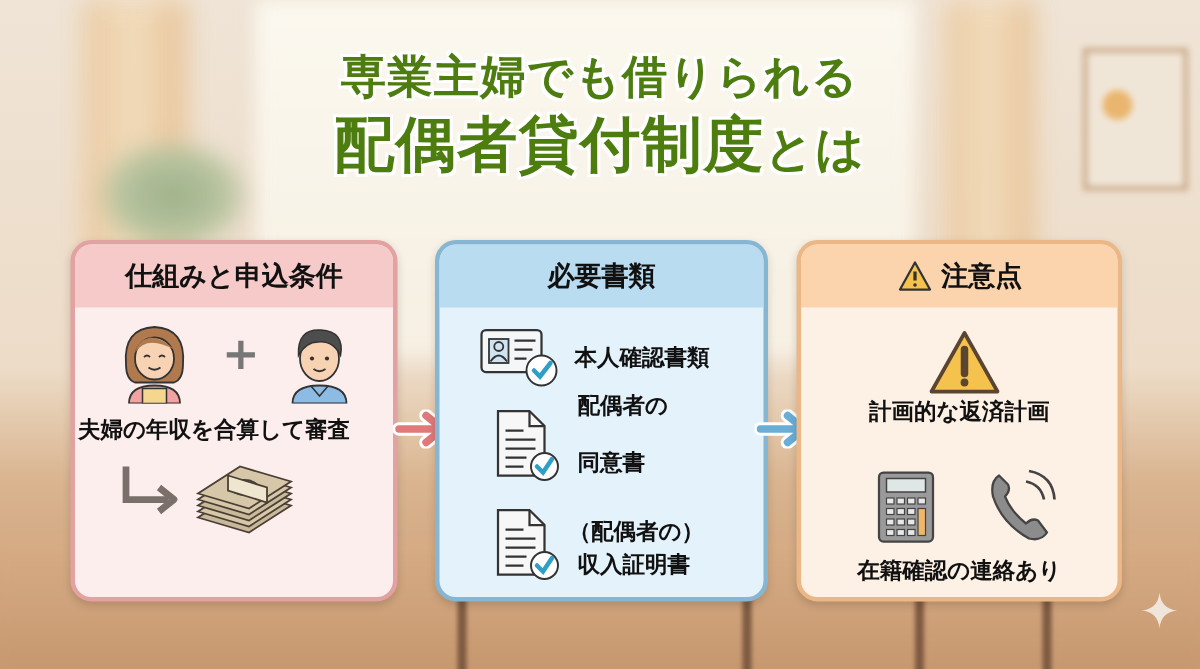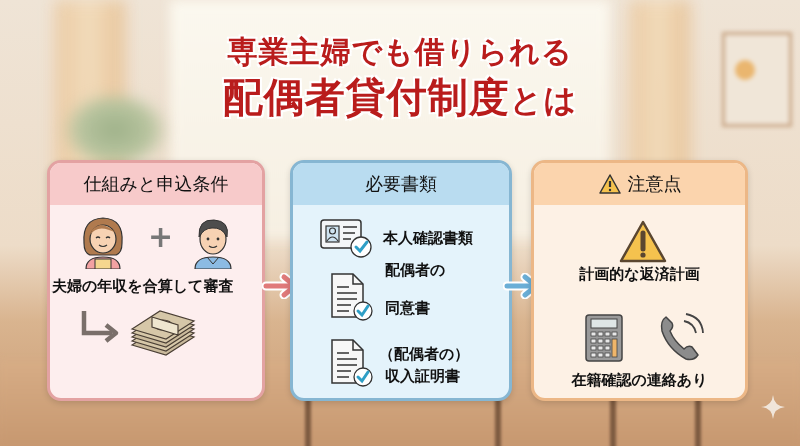--- a/index.html
+++ b/index.html
@@ -22,31 +22,31 @@
   .bg .plant { position: absolute; left: 60px; top: 90px; width: 110px; height: 80px;
     background: radial-gradient(ellipse at center, #9fb28a 0%, #b7c39e 45%, rgba(0,0,0,0) 70%); filter: blur(6px); }
   .bg .frame { position: absolute; left: 722px; top: 32px; width: 70px; height: 95px;
     background: #f0e6d8; border: 3px solid #c9a889; filter: blur(2px); }
   .bg .frame::after { content:""; position:absolute; left:10px; top:25px; width:20px; height:20px; border-radius:50%; background:#eab66f; }
   .bg .floor { position: absolute; left: 0; right: 0; top: 360px; bottom: 0;
     background: linear-gradient(180deg,#d7ad86,#c79870); filter: blur(3px); }
   .bg .leg { position:absolute; width:6px; height:60px; background:#7d5a40; filter: blur(1.5px); top: 390px; }
 
   
-  .title { position: absolute; left: 0; right: 0; top: 32px; text-align: center; color: #b91c1c;
+  .title { position: absolute; left: 0; right: 0; top: 32px; text-align: center; color: #4d7c0f;
     text-shadow: 0 0 3px #fff, 0 0 3px #fff, 2px 2px 0 #fff, -2px -2px 0 #fff, 2px -2px 0 #fff, -2px 2px 0 #fff; }
   .title .line1 { font-size: 30px; font-weight: bold; letter-spacing: 1px; line-height: 40px; }
   .title .line2 { font-size: 40px; font-weight: bold; line-height: 50px; letter-spacing: 1px; }
   .title .line2 .small { font-size: 32px; margin-top: 35px; }
 
   
   .panel { position: absolute; top: 160px; height: 241px; border-radius: 14px; overflow: hidden;
     border: 3px solid; box-shadow: 0 2px 6px rgba(0,0,0,.15); }
   .panel .head { height: 42px; display: flex; align-items: center; justify-content: center;
-    font-size: 18px; font-weight: normal; color: #111; gap: 6px; }
+    font-size: 18px; font-weight: bold; color: #111; gap: 6px; }
   .panel .body { position: relative; height: calc(100% - 42px); }
 
   .p1 { left: 47px; width: 218px; border-color: #e3a2a2; background: #fdeeee; }
   .p1 .head { background: #f7caca; }
   .p2 { left: 290px; width: 222px; border-color: #86b6d2; background: #e4f3fb; }
   .p2 .head { background: #b9dcf0; }
   .p3 { left: 531px; width: 217px; border-color: #ecb786; background: #fdf1e5; }
   .p3 .head { background: #fbd4ad; }
 
   .txt { position: absolute; font-size: 15px; font-weight: bold; color: #111; white-space: nowrap; }

